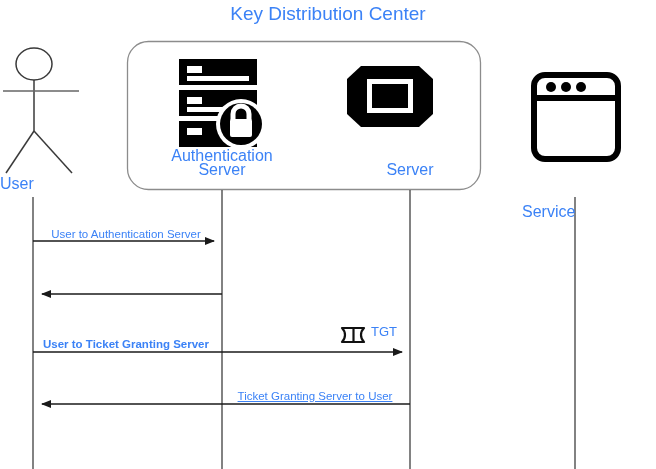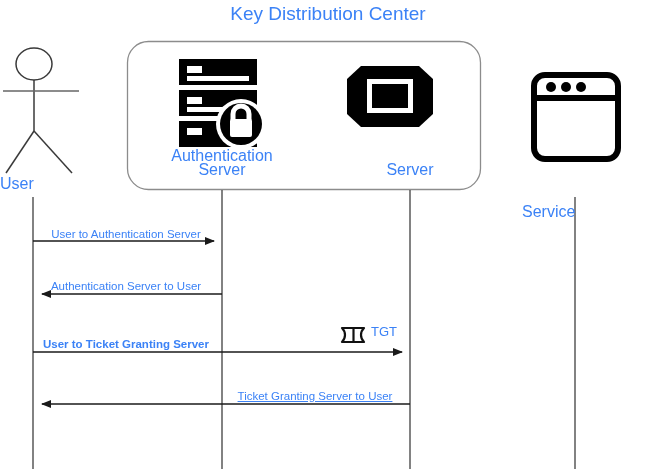--- a/index.html
+++ b/index.html
@@ -156,21 +156,20 @@
 
   <div class="txt node-label" style="left:152px; top:161px; width:140px;">Server</div>
 
 
   <div class="txt node-label" style="left:340px; top:161px; width:140px;">Server</div>
 
   <div class="txt actor-label" style="left:522px; top:175px; width:106px;margin-top:28px;">Service</div>
 
   <div class="txt msg-label" style="left:33px; top:228px; width:186px;">User to Authentication Server</div>
 
-  <div class="txt msg-label" style="left:33px; top:280px; width:186px;">Authentication Server to User</div>
 
   <div class="txt msg-label" style="left:33px; top:338px; width:186px;font-weight:bold;">User to Ticket Granting Server</div>
 
   <div class="txt msg-label" style="left:222px; top:390px; width:186px;text-decoration:underline;">Ticket Granting Server to User</div>
 
   <div class="txt tgt-label" style="left:371px; top:325px; width:60px;">TGT</div>
 
 </div>
 
 </body></html>

